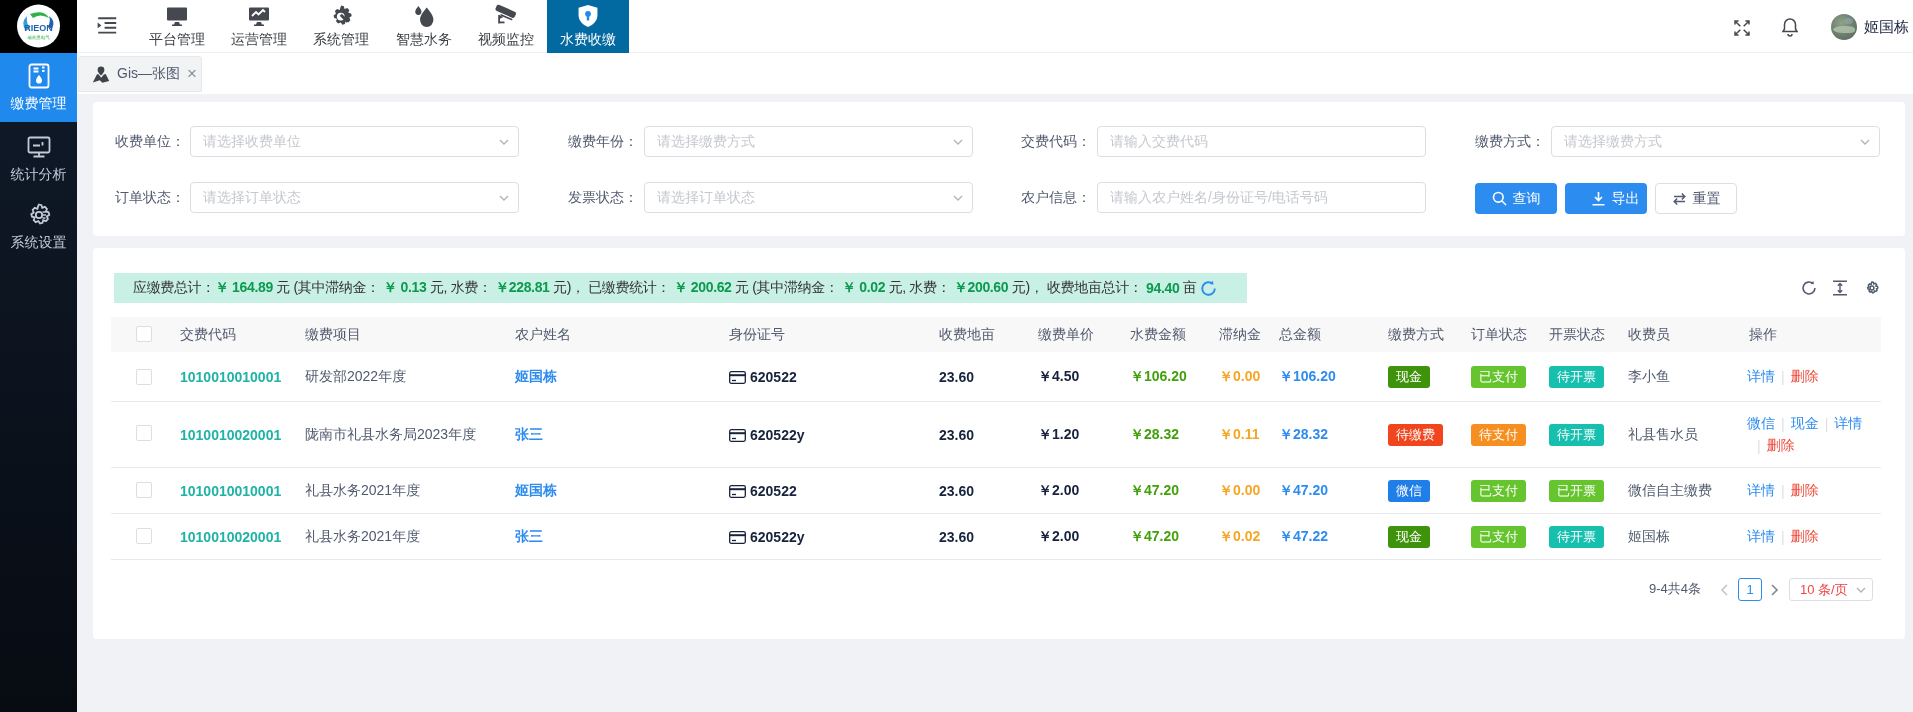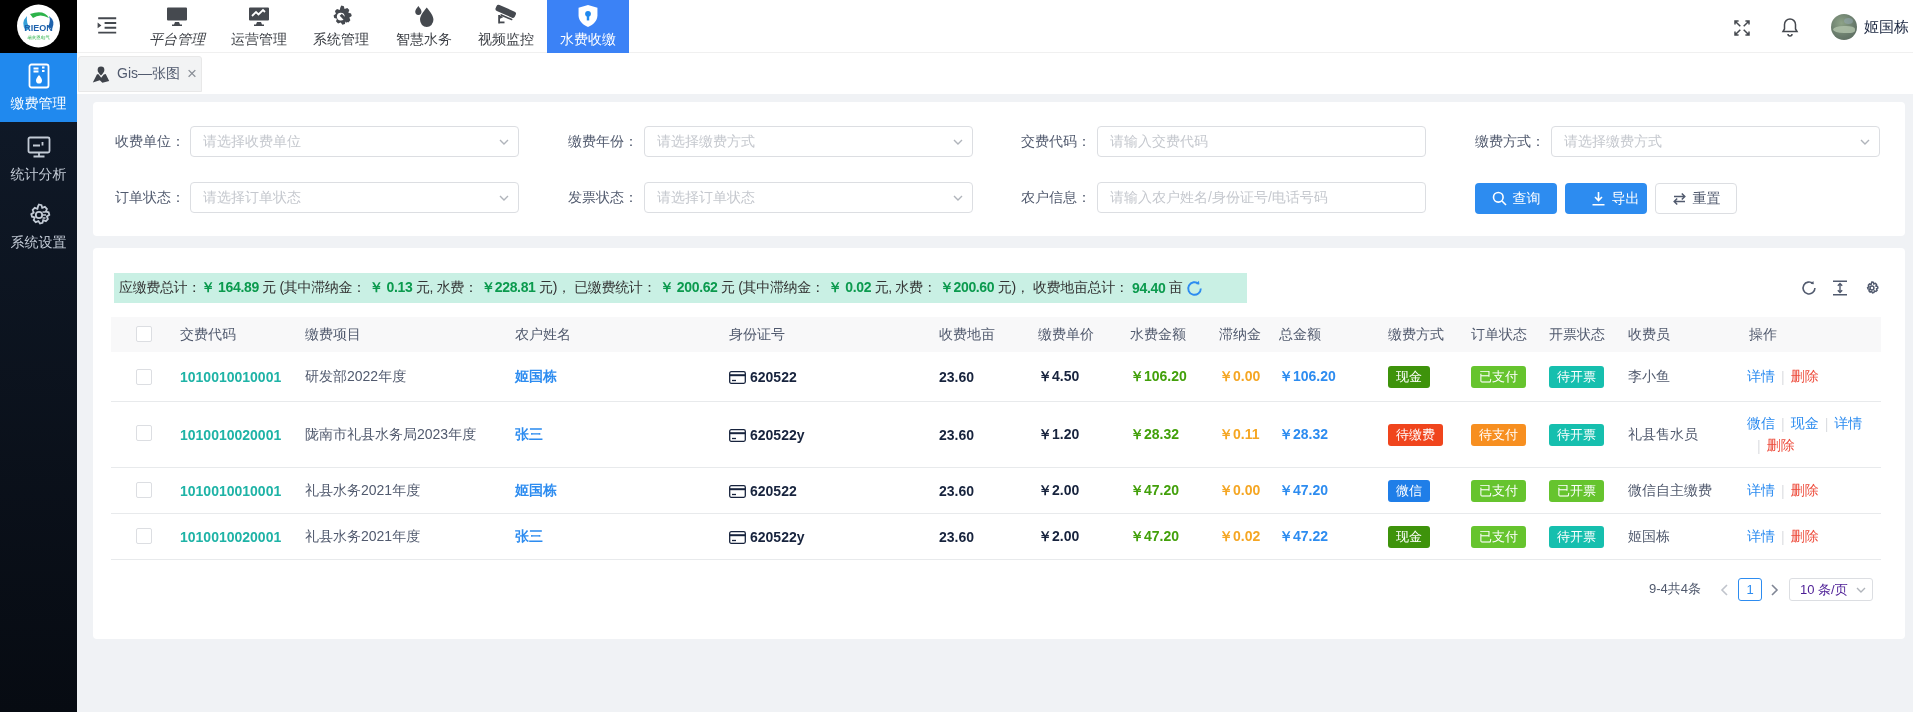--- a/index.html
+++ b/index.html
@@ -5,21 +5,21 @@
   * { margin:0; padding:0; box-sizing:border-box; }
   html,body { width:1913px; height:712px; overflow:hidden; font-family:"Liberation Sans", sans-serif; }
   body { position:relative; background:#f0f2f5; }
   .abs { position:absolute; }
   
   #header { position:absolute; left:0; top:0; width:1913px; height:53px; background:#fff; border-bottom:1px solid #f0f0f0; }
   #logo { position:absolute; left:0; top:0; width:77px; height:53px; background:#000; }
   .navitem { position:absolute; top:0; width:82px; height:53px; text-align:center; color:#3d4046; }
   .navitem .nicon { display:block; margin:4px auto 0; width:24px; height:24px; }
   .navitem .nlabel { display:block; font-size:14px; line-height:18px; margin-top:2px; }
-  .navitem.active { background:#3b82f6; color:#fff; }
+  .navitem.active { background:#0369a1; color:#fff; }
   
   #sidebar { position:absolute; left:0; top:53px; width:77px; height:659px; background:linear-gradient(#101a29,#070b12); }
   .sideitem { position:absolute; left:0; width:77px; text-align:center; color:#c3cbd6; }
   .sideitem.active { background:#2089ee; color:#fff; }
   .sideitem .sicon { display:block; margin:9px auto 4px; width:28px; height:28px; }
   .sideitem .slabel { font-size:14px; line-height:18px; display:block; padding-bottom:8px; }
   
   #tabbar { position:absolute; left:77px; top:53px; width:1836px; height:41px; background:#fff; }
   .tab { position:absolute; height:36px; white-space:nowrap; border:1px solid #e8e8e8; border-radius:3px 3px 0 0; display:flex; align-items:center; font-size:14px; }
   .tab.inactive { background:#f2f3f4; color:#515a6e; }
@@ -28,21 +28,21 @@
   
   #card1 { position:absolute; left:93px; top:102px; width:1812px; height:134px; background:#fff; border-radius:4px; }
   #card2 { position:absolute; left:93px; top:248px; width:1812px; height:391px; background:#fff; border-radius:4px; }
   .flabel { position:absolute; width:96px; text-align:right; font-size:14px; color:#515a6e; line-height:31px; }
   .fselect { position:absolute; width:329px; height:31px; border:1px solid #dcdee2; border-radius:4px; background:#fff; font-size:14px; color:#c5c8ce; line-height:29px; padding-left:12px; }
   .chev { position:absolute; right:9px; top:12px; width:10px; height:6px; }
   .btn { position:absolute; height:31px; border-radius:4px; font-size:14px; display:flex; align-items:center; justify-content:center; }
   .btn.primary { background:#2d8cf0; color:#fff; }
   .btn.plain { background:#fff; color:#515a6e; border:1px solid #dcdee2; }
   
-  #sumbar { position:absolute; left:114px; top:273px; width:1133px; height:30px; background:#c9f0e4; font-size:14px; color:#333; display:flex; align-items:center; padding-left:5px; white-space:nowrap; letter-spacing:-0.35px; }
+  #sumbar { position:absolute; left:114px; top:273px; width:1133px; height:30px; background:#c9f0e4; font-size:14px; color:#333; display:flex; align-items:center; padding-left:19px; white-space:nowrap; letter-spacing:-0.35px; }
   #sumbar b.g { color:#0b9a4e; font-weight:bold; }
   
   .cell { position:absolute; font-size:14px; color:#515a6e; display:flex; align-items:center; white-space:nowrap; }
   .thead { position:absolute; left:111px; top:317px; width:1770px; height:35px; background:#f8f8f9; }
   .rowline { position:absolute; left:111px; width:1770px; border-bottom:1px solid #e8eaec; }
   .code { color:#1eb3a6; font-weight:bold; }
   .name { color:#2d8cf0; font-weight:bold; }
   .dark { color:#17233d; font-weight:bold; }
   .money-g { color:#42a00a; font-weight:bold; }
   .money-o { color:#f5a623; font-weight:bold; }
@@ -73,21 +73,21 @@
     <text x="38.5" y="31" font-size="9" font-weight="bold" fill="#1f63ad" text-anchor="middle" font-family="Liberation Sans">RIEON</text>
     <text x="38.5" y="39" font-size="4.5" fill="#2db34a" text-anchor="middle" font-family="Liberation Sans">瑞意恩电气</text>
   </svg>
 </div>
 <div class="abs" style="left:97px;top:17px;width:20px;height:17px;">
   <svg width="20" height="17" viewBox="0 0 20 17" fill="none" stroke="#45494f" stroke-width="1.9">
     <path d="M1.2 1.2 H19.2 M7.6 6 H19.2 M7.6 10.8 H19.2 M1.2 15.6 H19.2"></path>
     <path d="M0.6 5.6 L4.4 8.4 L0.6 11.2 Z" fill="#45494f" stroke="none"></path>
   </svg>
 </div>
-<div class="navitem" style="left:136px;font-style:italic;">
+<div class="navitem" style="left:136px;">
   <svg class="nicon" viewBox="0 0 24 24" fill="#45494f">
       <path d="M3 3.5 h18 a1 1 0 0 1 1 1 v11 a1 1 0 0 1 -1 1 h-18 a1 1 0 0 1 -1 -1 v-11 a1 1 0 0 1 1 -1 z M10 18 h4 l1 2.5 h-6 z M7 20.5 h10 v1.5 h-10 z"></path>
     </svg>
   <span class="nlabel">平台管理</span>
 </div>
 <div class="navitem" style="left:218px;">
   <svg class="nicon" viewBox="0 0 24 24">
       <path fill="#45494f" d="M3 3.5 h18 a1 1 0 0 1 1 1 v11 a1 1 0 0 1 -1 1 h-18 a1 1 0 0 1 -1 -1 v-11 a1 1 0 0 1 1 -1 z M10 18 h4 l1 2.5 h-6 z M7 20.5 h10 v1.5 h-10 z"></path>
       <path d="M5 12 l4 -4 2.5 2.5 L16 6 l2 2" stroke="#fff" stroke-width="1.8" fill="none"></path>
     </svg>
@@ -424,17 +424,17 @@
     <svg width="9" height="12" viewBox="0 0 9 12" fill="none" stroke="#c0c4cc" stroke-width="1.6">
       <path d="M7 1 L2 6 L7 11"></path>
     </svg>
   </div>
 <div class="abs" style="left:1738px;top:578px;width:24px;height:23px;border:1px solid #2d8cf0;border-radius:3px;color:#2d8cf0;font-size:13px;display:flex;align-items:center;justify-content:center;background:#fff;">1</div>
 <div class="abs" style="left:1770px;top:584px;">
     <svg width="9" height="12" viewBox="0 0 9 12" fill="none" stroke="#808695" stroke-width="1.6">
       <path d="M2 1 L7 6 L2 11"></path>
     </svg>
   </div>
-<div class="abs" style="left:1789px;top:578px;width:84px;height:23px;border:1px solid #dcdee2;border-radius:3px;color:#4c1d95;font-size:13px;display:flex;align-items:center;background:#fff;padding-left:10px;">10 条/页
+<div class="abs" style="left:1789px;top:578px;width:84px;height:23px;border:1px solid #dcdee2;border-radius:3px;color:#ef4444;font-size:13px;display:flex;align-items:center;background:#fff;padding-left:10px;">10 条/页
   <svg style="margin-left:8px;" width="10" height="6" viewBox="0 0 10 6" fill="none" stroke="#b0b4bb" stroke-width="1.4">
       <path d="M1 1 L5 5 L9 1"></path>
     </svg>
 </div>
 
 </body></html>

